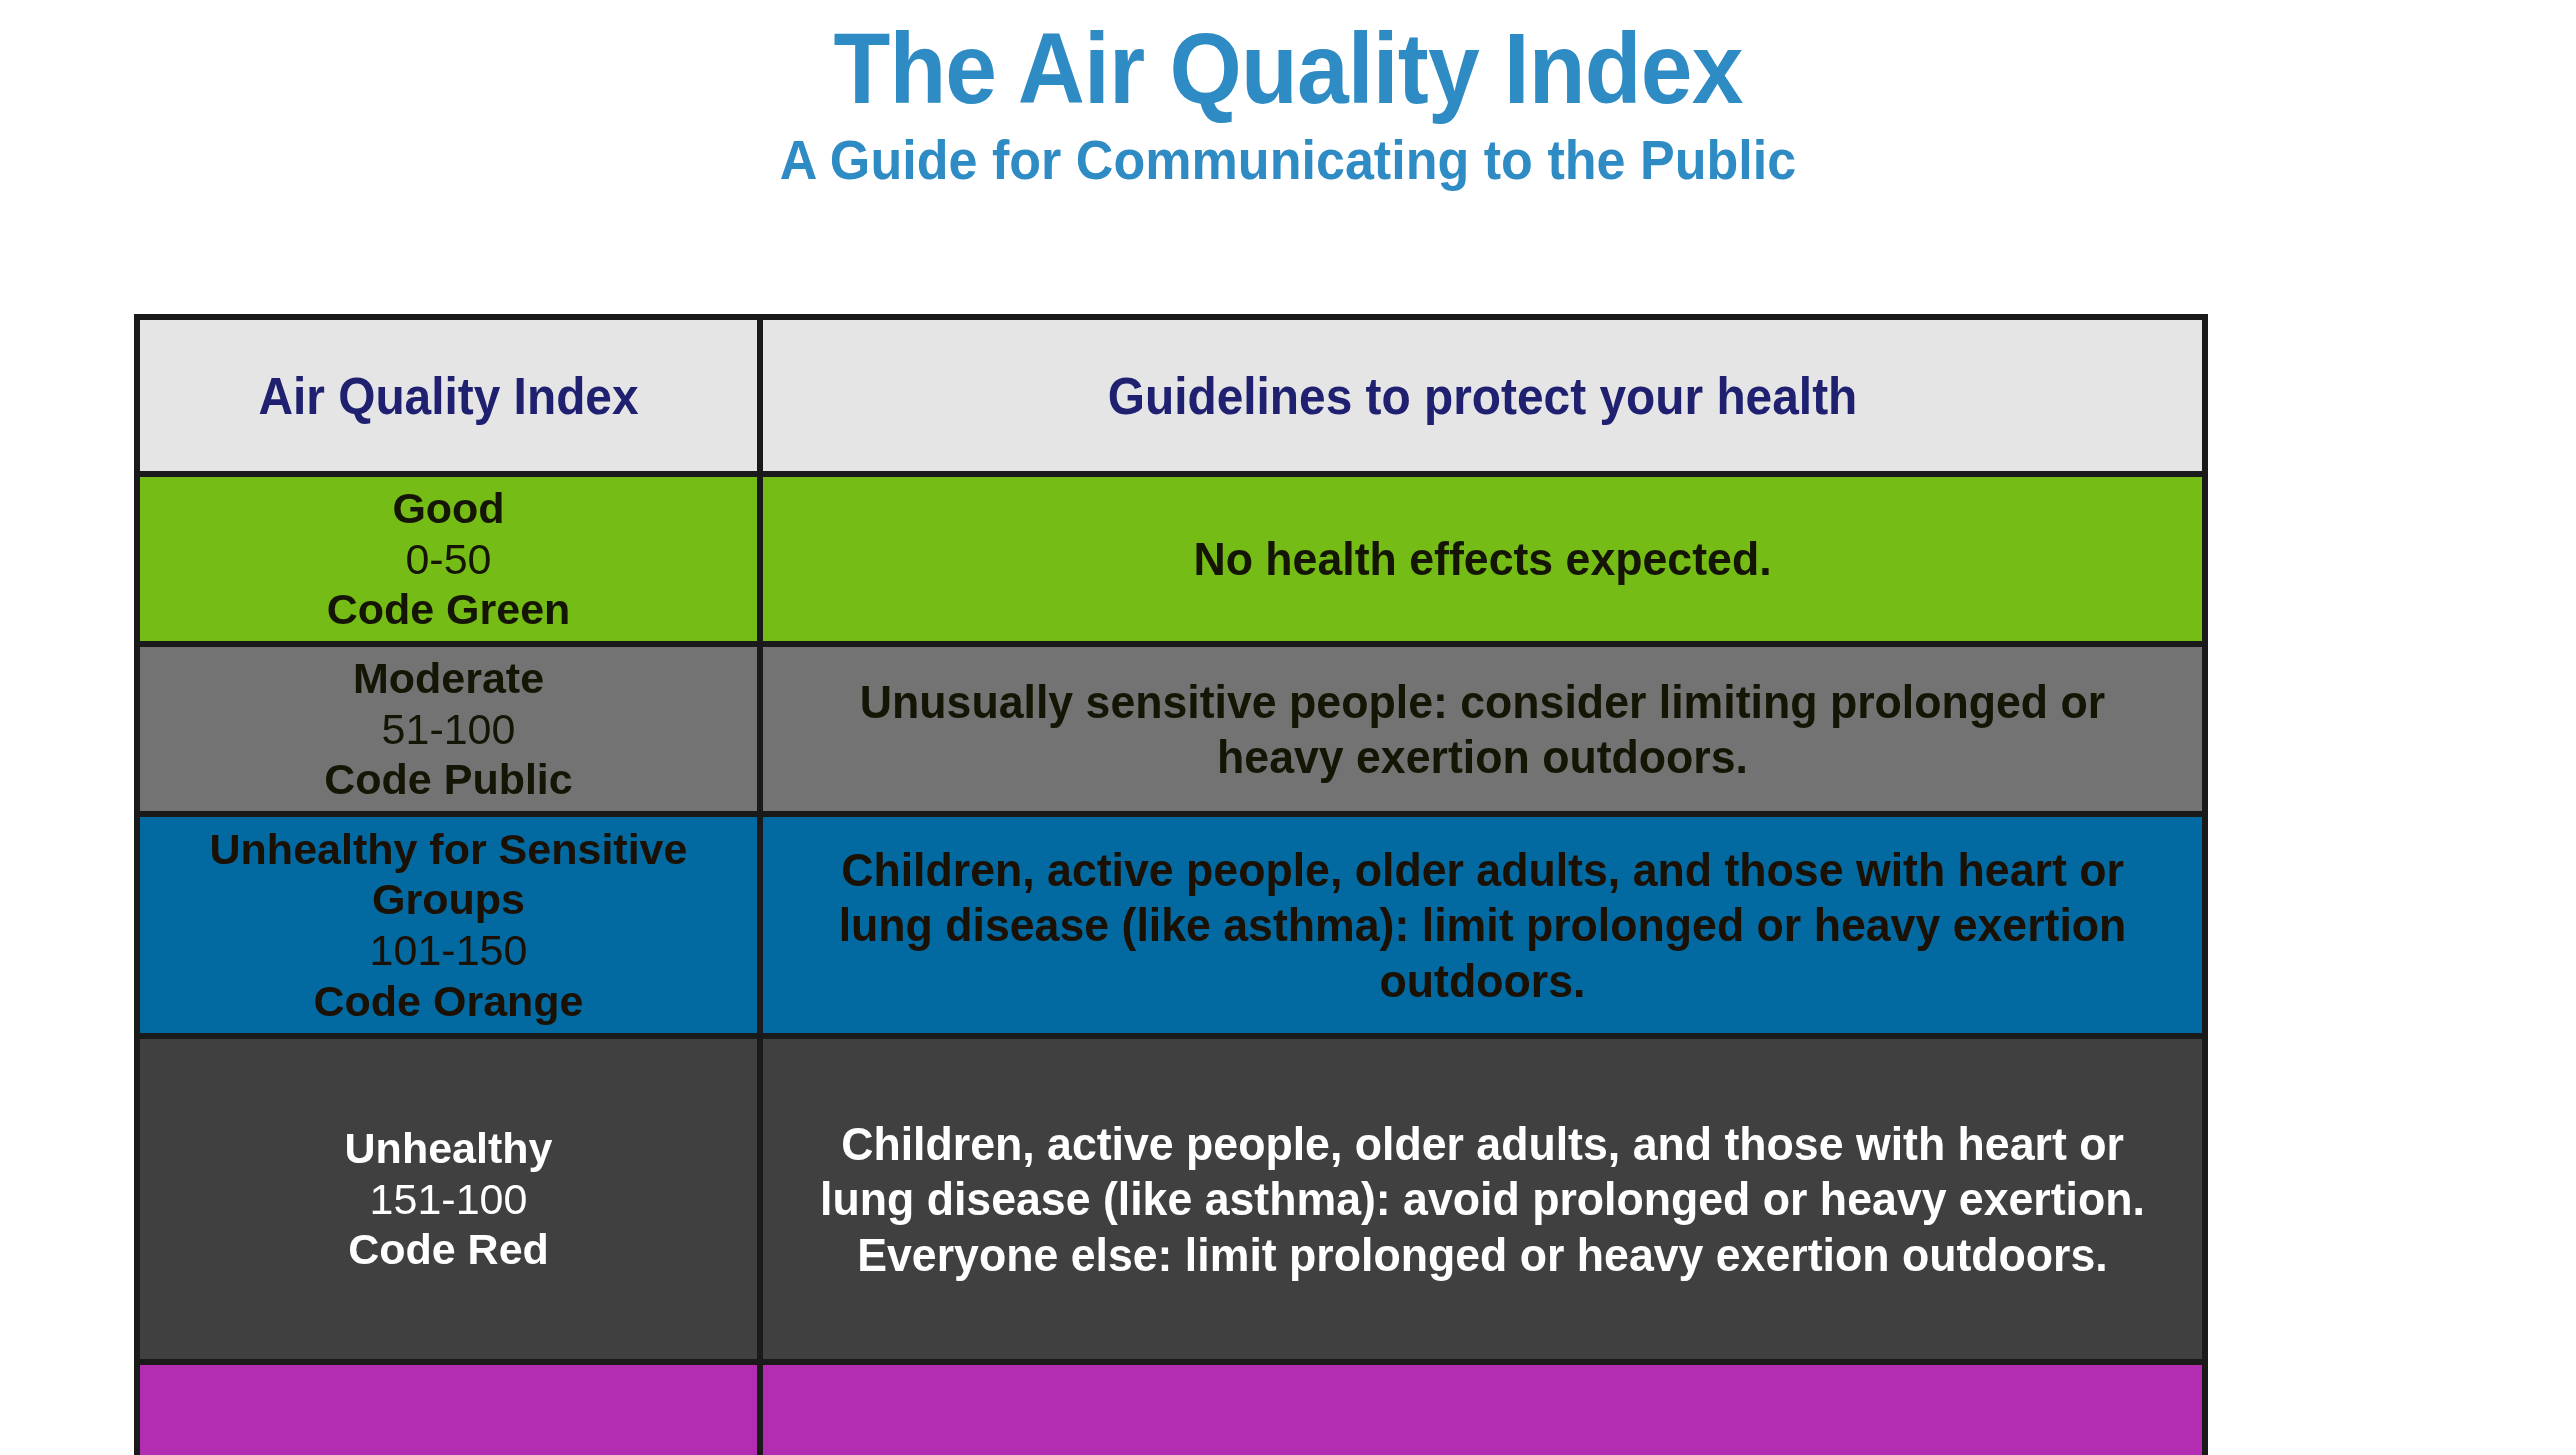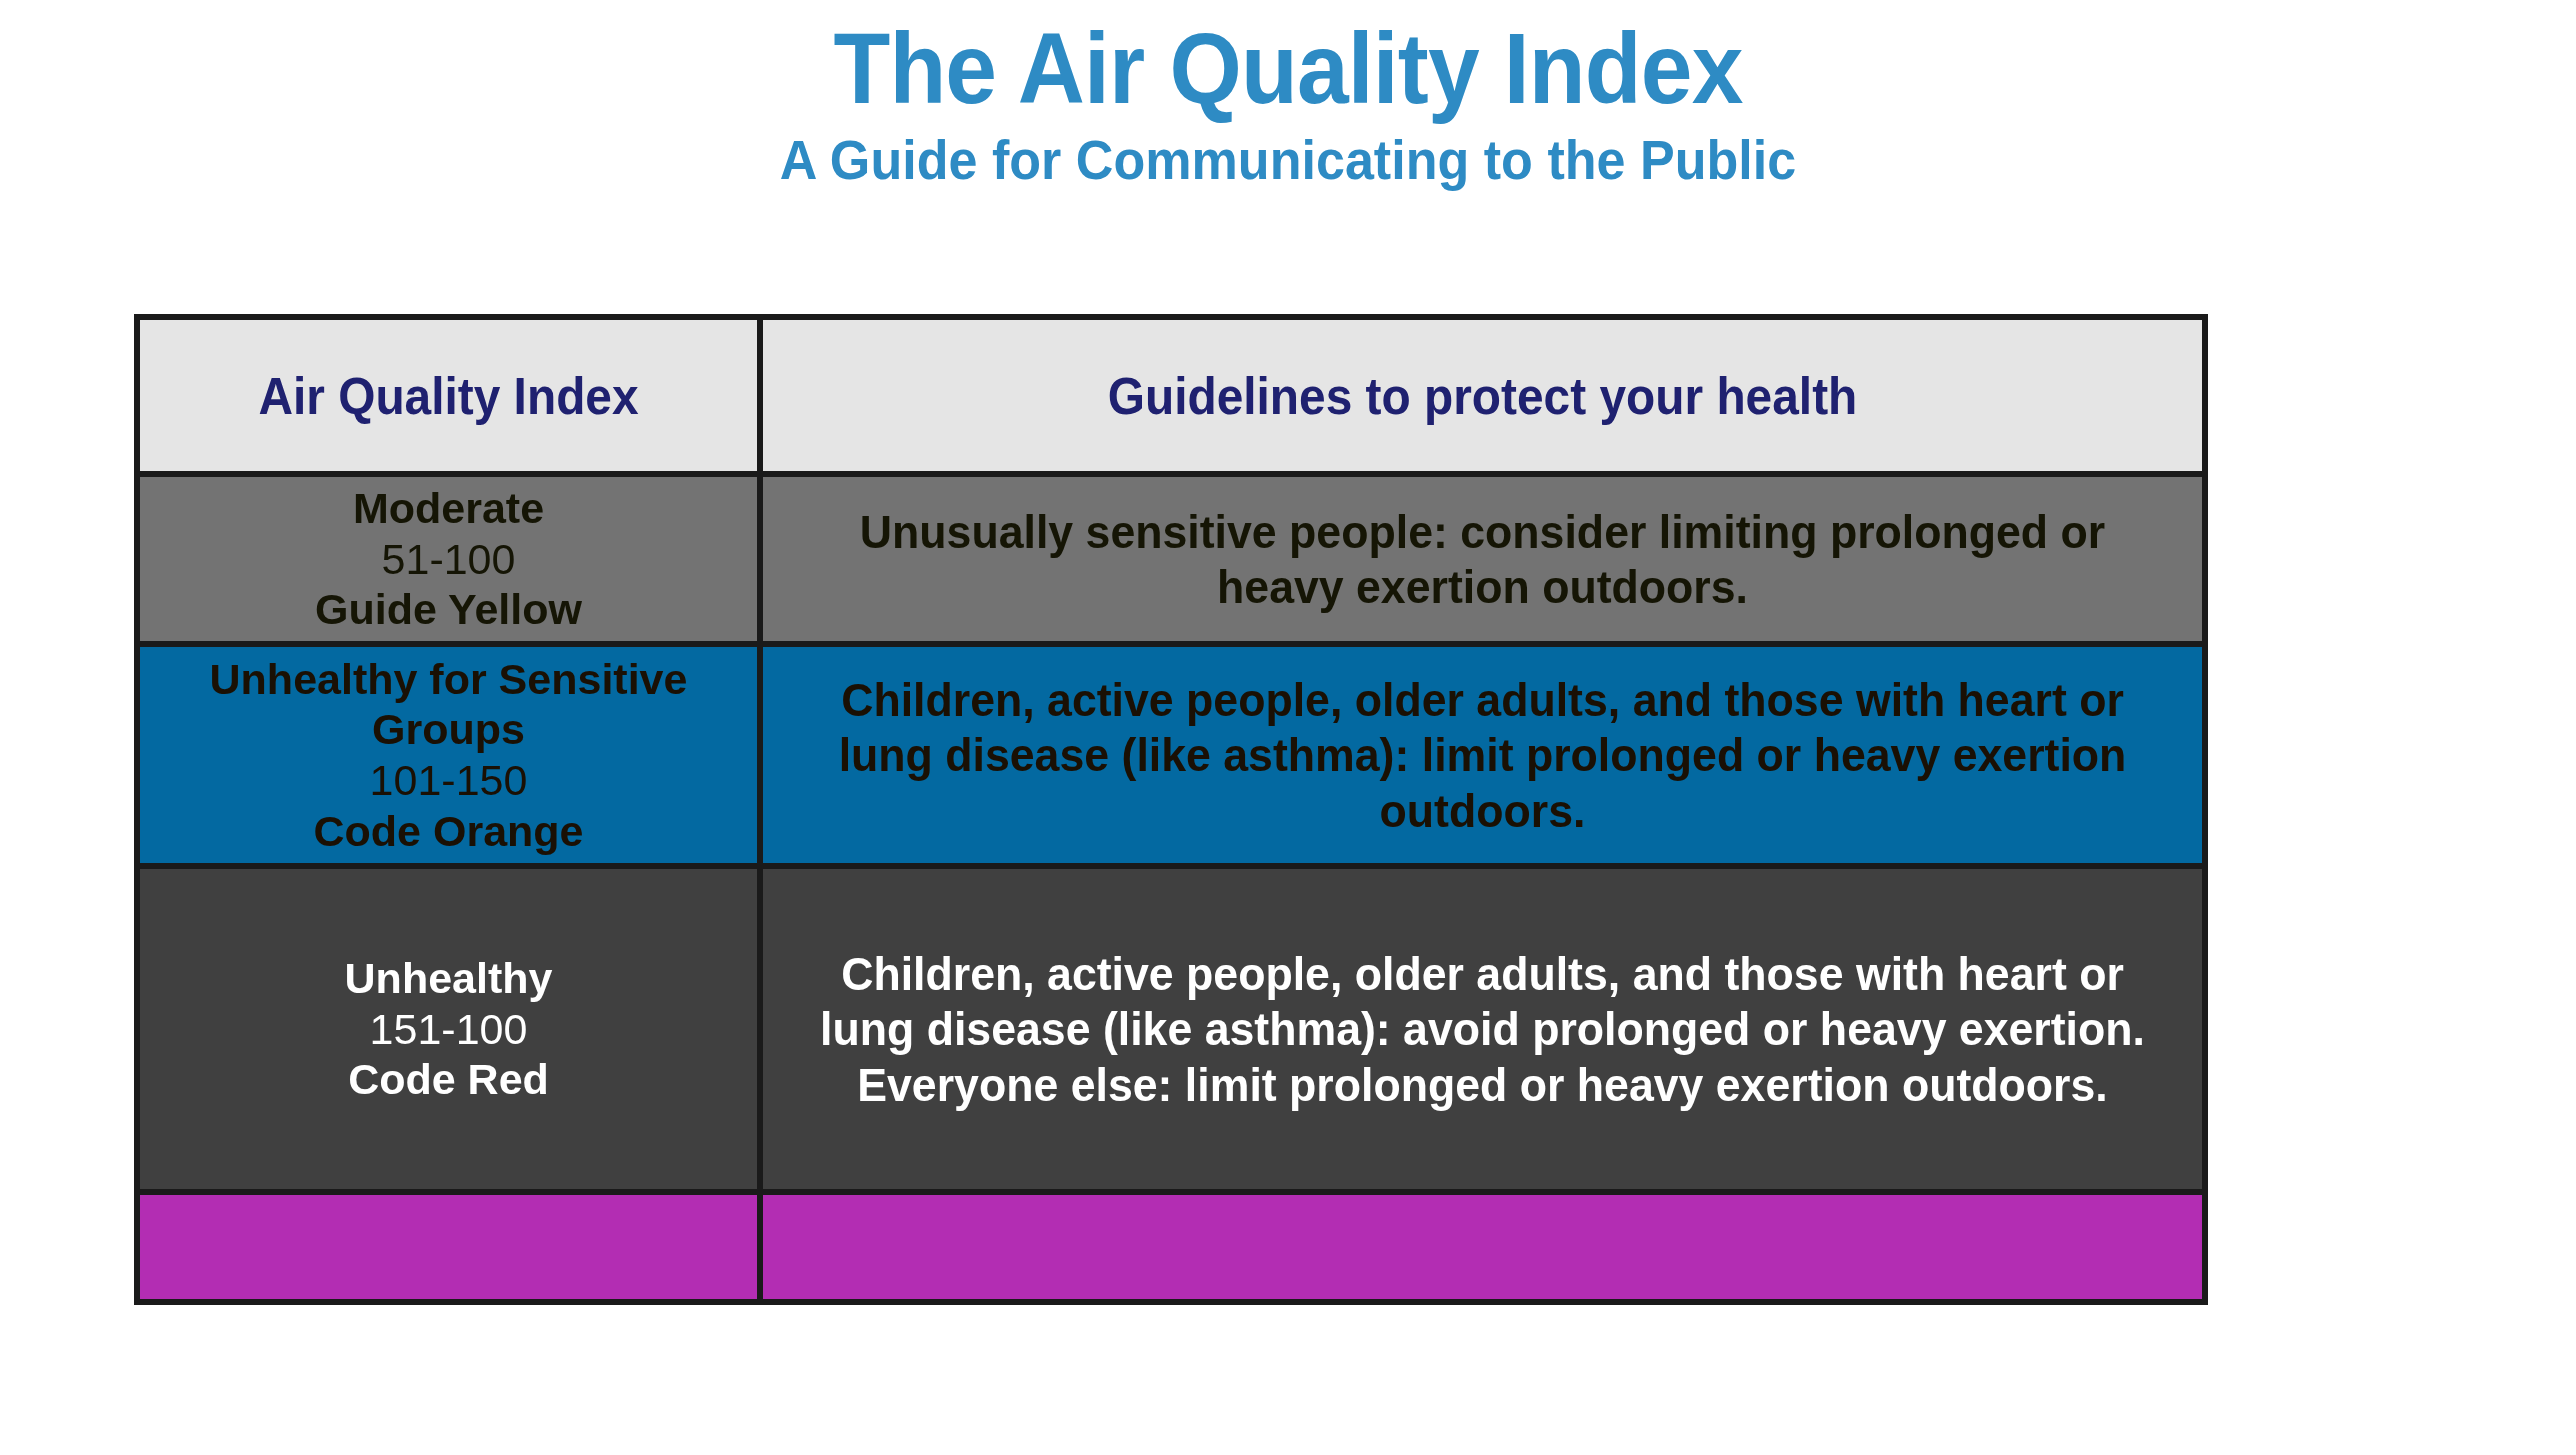--- a/index.html
+++ b/index.html
@@ -146,26 +146,36 @@
       <tr>
         <th class="hdr-cell">
           <span class="hdr-inner">Air Quality Index</span>
         </th>
         <th class="hdr-cell">
           <span class="hdr-inner">Guidelines to protect your health</span>
         </th>
       </tr>
     </thead>
     <tbody>
+      <tr class="row-green">
+        <td class="cat-cell">
+          <span class="cat-name">Good</span>
+          <span class="cat-range">0-50</span>
+          <span class="cat-code">Code Green</span>
+        </td>
+        <td class="guide-cell">
+          <span class="guide-inner">No health effects expected.</span>
+        </td>
+      </tr>
 
       <tr class="row-yellow">
         <td class="cat-cell">
           <span class="cat-name">Moderate</span>
           <span class="cat-range">51-100</span>
-          <span class="cat-code">Guide Yellow</span>
+          <span class="cat-code">Code Public</span>
         </td>
         <td class="guide-cell">
           <span class="guide-inner">Unusually sensitive people: consider limiting prolonged or heavy exertion outdoors.</span>
         </td>
       </tr>
 
       <tr class="row-orange">
         <td class="cat-cell">
           <span class="cat-name">Unhealthy for Sensitive Groups</span>
           <span class="cat-range">101-150</span>

